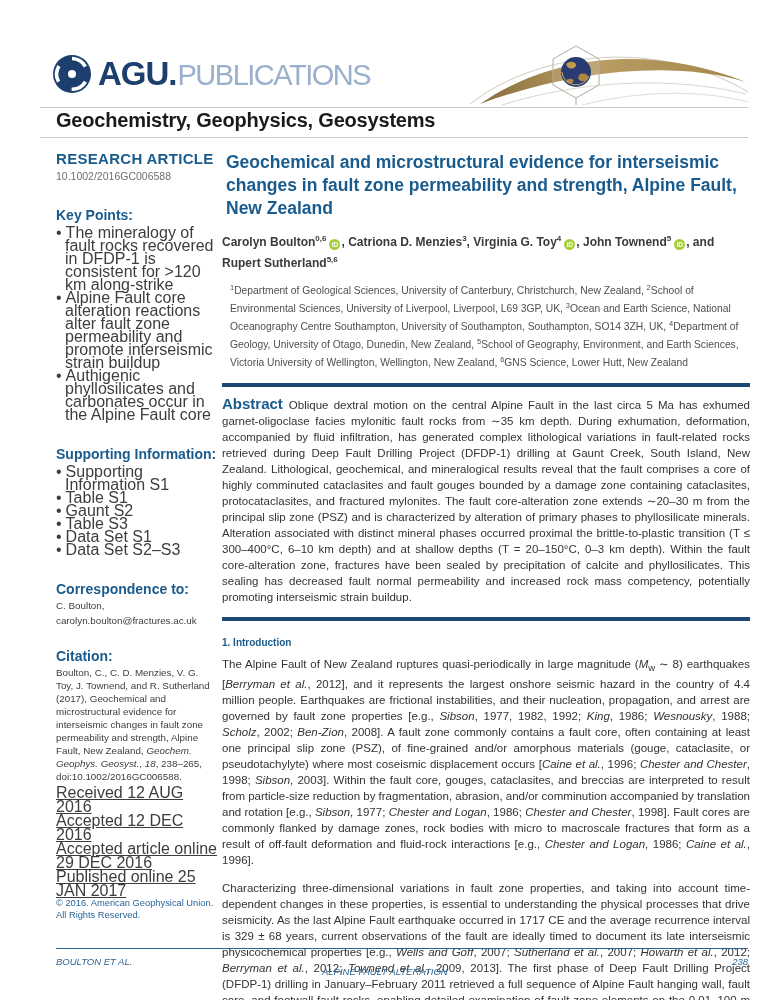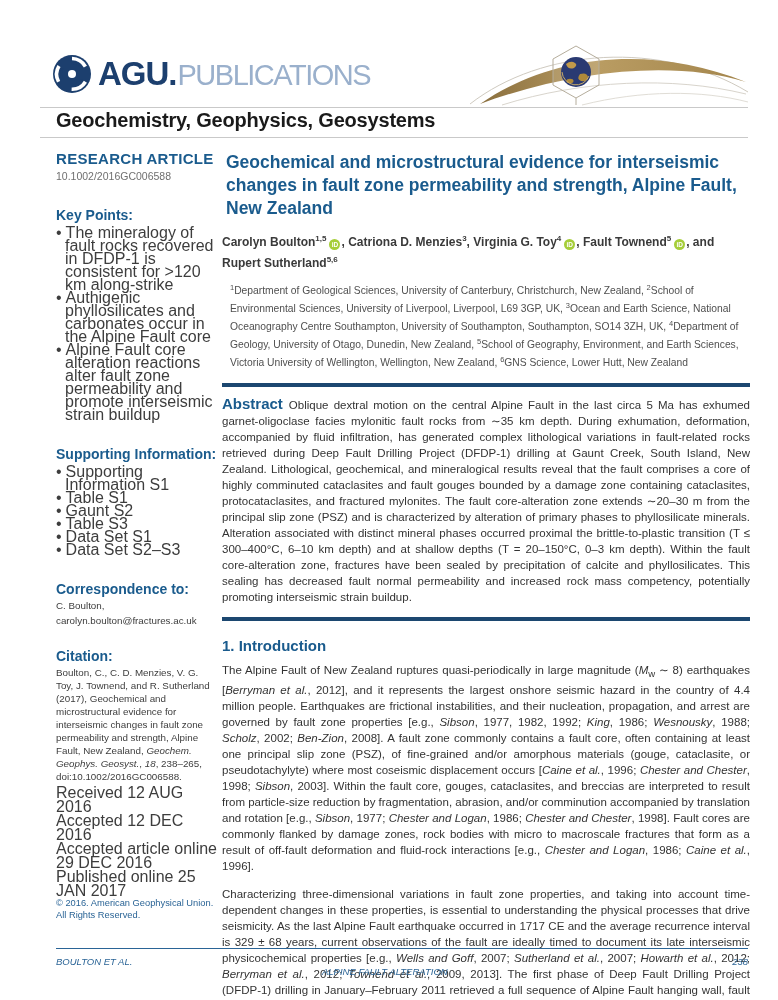--- a/index.html
+++ b/index.html
@@ -24,21 +24,21 @@
   
   .sidebar { position:absolute; left:56px; top:150px; width:162px; }
   .article-type { margin:0; font-size:15px; font-weight:bold; color:var(--accent-blue); letter-spacing:0.3px; }
   .doi { margin-top:3px; font-size:10.5px; color:#6f6f6f; }
   .side-label { margin:0; font-size:14px; font-weight:bold; color:var(--accent-blue); }
   .side-block { margin-top:25px; }
   .side-block.tight { margin-top:21px; }
   ul.side-list { list-style:none; margin:3px 0 0; padding:0; font-size:16px; color:#3d3d3d; line-height:13px; }
   ul.bulleted li { padding-left:9px; text-indent:-9px; }
   ul.bulleted li::before { content:"\2022"; margin-right:4px; color:#3d3d3d; }
-  ul.plain li { padding:0; }
+  ul.plain li { padding:0;text-decoration:underline; }
   .side-text { margin-top:2px; font-size:9.8px; color:#3d3d3d; line-height:13px; }
   .side-text.email { word-break:break-all; }
   .dates { margin-top:26px; }
   .dates li { line-height:14px; }
   .copyright { position:absolute; left:56px; top:897px; width:172px; font-size:9.3px; color:var(--footer-blue); line-height:12px; }
 
   
   .article { position:absolute; left:222px; top:147px; width:528px; }
   .article-title { margin:4px; font-size:17.5px; line-height:23px; font-weight:bold; color:var(--accent-blue); }
   .authors { margin:10px 0 0; font-size:12px; font-weight:bold; color:#3a3a3a; line-height:18px; }
@@ -46,21 +46,21 @@
   .orcid {
     display:inline-block; width:11px; height:11px; border-radius:50%;
     background:var(--orcid-green); color:#fff; font-size:6.5px; font-weight:bold;
     text-align:center; line-height:11px; margin:0 1px 0 3px; vertical-align:-1px;
   }
   .affiliations { margin:9px 8px 0; font-size:10.3px; color:#4f4f4f; line-height:14.5px; }
   .affiliations sup { font-size:7.5px; }
   .navy-bar { height:4px; background:var(--navy-bar); margin-top:12px; }
   .abstract { margin:9px 0 0; font-size:11.5px; color:var(--body-text); line-height:16px; text-align:justify; }
   .abstract-label { font-size:15px; font-weight:bold; color:var(--accent-blue); margin-right:6px; }
-  .intro-heading { margin:16px 0 0; font-size:15px; font-weight:bold; color:var(--accent-blue); }
+  .intro-heading { margin:16px 0 0; font-size:10px; font-weight:bold; color:var(--accent-blue); }
   .body-para { margin:8px 0 0; font-size:11.5px; color:var(--body-text); line-height:16px; text-align:justify; }
   .body-para.second { margin-top:12px; }
 
   
   .footer-rule { position:absolute; left:56px; top:948px; width:692px; height:1px; background:var(--footer-blue); }
   .page-footer { position:absolute; left:56px; top:956px; width:692px; height:14px; font-size:9.5px; color:var(--footer-blue);font-style:italic; }
   .footer-left { position:absolute; left:0; top:0; }
   .footer-center { position:absolute; left:266px; top:0;margin-top:10px; }
   .footer-right { position:absolute; right:0; top:0; }
 </style>
@@ -113,22 +113,22 @@
   <div class="rule rule-mid"></div>
 
   <aside class="sidebar">
     <h2 class="article-type">RESEARCH ARTICLE</h2>
     <div class="doi">10.1002/2016GC006588</div>
 
     <div class="side-block">
       <h3 class="side-label">Key Points:</h3>
       <ul class="side-list bulleted">
           <li>The mineralogy of fault rocks recovered in DFDP-1 is consistent for &gt;120 km along-strike</li>
+          <li>Alpine Fault core alteration reactions alter fault zone permeability and promote interseismic strain buildup</li>
           <li>Authigenic phyllosilicates and carbonates occur in the Alpine Fault core</li>
-          <li>Alpine Fault core alteration reactions alter fault zone permeability and promote interseismic strain buildup</li>
         </ul>
     </div>
 
     <div class="side-block">
       <h3 class="side-label">Supporting Information:</h3>
       <ul class="side-list bulleted">
           <li>Supporting Information S1</li>
           <li>Table S1</li>
           <li>Gaunt S2</li>
           <li>Table S3</li>
@@ -157,21 +157,21 @@
   </aside>
 
   <div class="copyright">
     <div>© 2016. American Geophysical Union.</div>
     <div>All Rights Reserved.</div>
   </div>
 
   <main class="article">
     <h1 class="article-title">Geochemical and microstructural evidence for interseismic changes in fault zone permeability and strength, Alpine Fault, New Zealand</h1>
 
-    <p class="authors"><span>Carolyn Boulton</span><sup>1,5</sup><span class="orcid">iD</span>, <span>Catriona D. Menzies</span><sup>3</sup>, <span>Virginia G. Toy</span><sup>4</sup><span class="orcid">iD</span>, <span>Fault Townend</span><sup>5</sup><span class="orcid">iD</span>, and <span>Rupert Sutherland</span><sup>5,6</sup></p>
+    <p class="authors"><span>Carolyn Boulton</span><sup>0,6</sup><span class="orcid">iD</span>, <span>Catriona D. Menzies</span><sup>3</sup>, <span>Virginia G. Toy</span><sup>4</sup><span class="orcid">iD</span>, <span>John Townend</span><sup>5</sup><span class="orcid">iD</span>, and <span>Rupert Sutherland</span><sup>5,6</sup></p>
 
     <p class="affiliations"><sup>1</sup>Department of Geological Sciences, University of Canterbury, Christchurch, New Zealand, <sup>2</sup>School of Environmental Sciences, University of Liverpool, Liverpool, L69 3GP, UK, <sup>3</sup>Ocean and Earth Science, National Oceanography Centre Southampton, University of Southampton, Southampton, SO14 3ZH, UK, <sup>4</sup>Department of Geology, University of Otago, Dunedin, New Zealand, <sup>5</sup>School of Geography, Environment, and Earth Sciences, Victoria University of Wellington, Wellington, New Zealand, <sup>6</sup>GNS Science, Lower Hutt, New Zealand</p>
 
     <div class="navy-bar"></div>
 
     <p class="abstract"><span class="abstract-label">Abstract</span><span>Oblique dextral motion on the central Alpine Fault in the last circa 5 Ma has exhumed garnet-oligoclase facies mylonitic fault rocks from ∼35 km depth. During exhumation, deformation, accompanied by fluid infiltration, has generated complex lithological variations in fault-related rocks retrieved during Deep Fault Drilling Project (DFDP-1) drilling at Gaunt Creek, South Island, New Zealand. Lithological, geochemical, and mineralogical results reveal that the fault comprises a core of highly comminuted cataclasites and fault gouges bounded by a damage zone containing cataclasites, protocataclasites, and fractured mylonites. The fault core-alteration zone extends ∼20–30 m from the principal slip zone (PSZ) and is characterized by alteration of primary phases to phyllosilicate minerals. Alteration associated with distinct mineral phases occurred proximal the brittle-to-plastic transition (T ≤ 300–400°C, 6–10 km depth) and at shallow depths (T = 20–150°C, 0–3 km depth). Within the fault core-alteration zone, fractures have been sealed by precipitation of calcite and phyllosilicates. This sealing has decreased fault normal permeability and increased rock mass competency, potentially promoting interseismic strain buildup.</span></p>
 
     <div class="navy-bar"></div>
 
     <h2 class="intro-heading">1. Introduction</h2>

